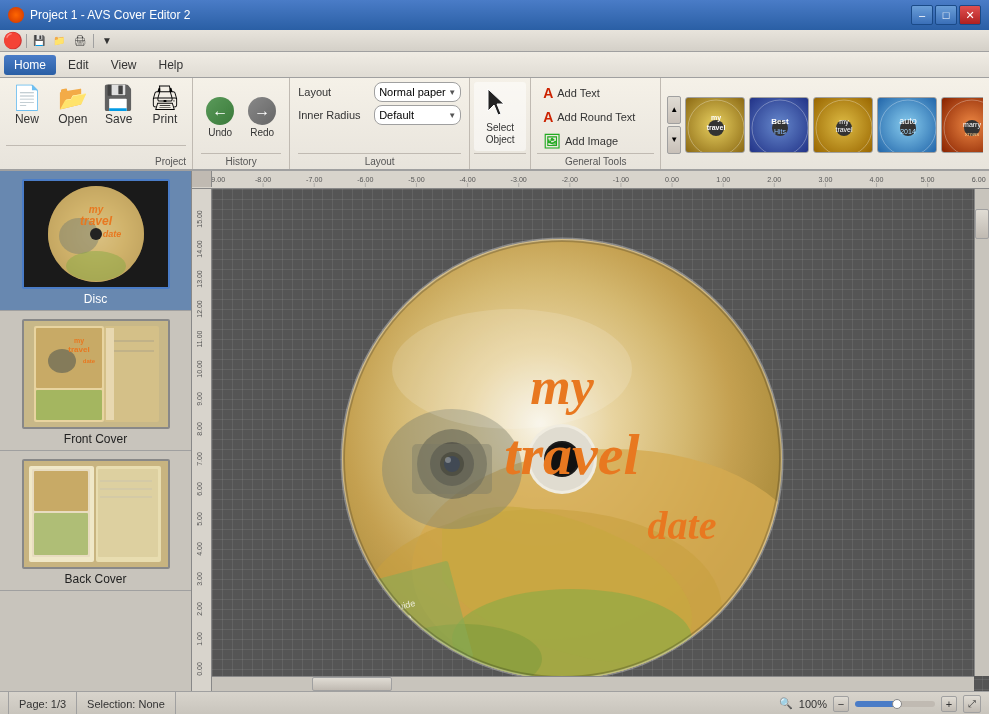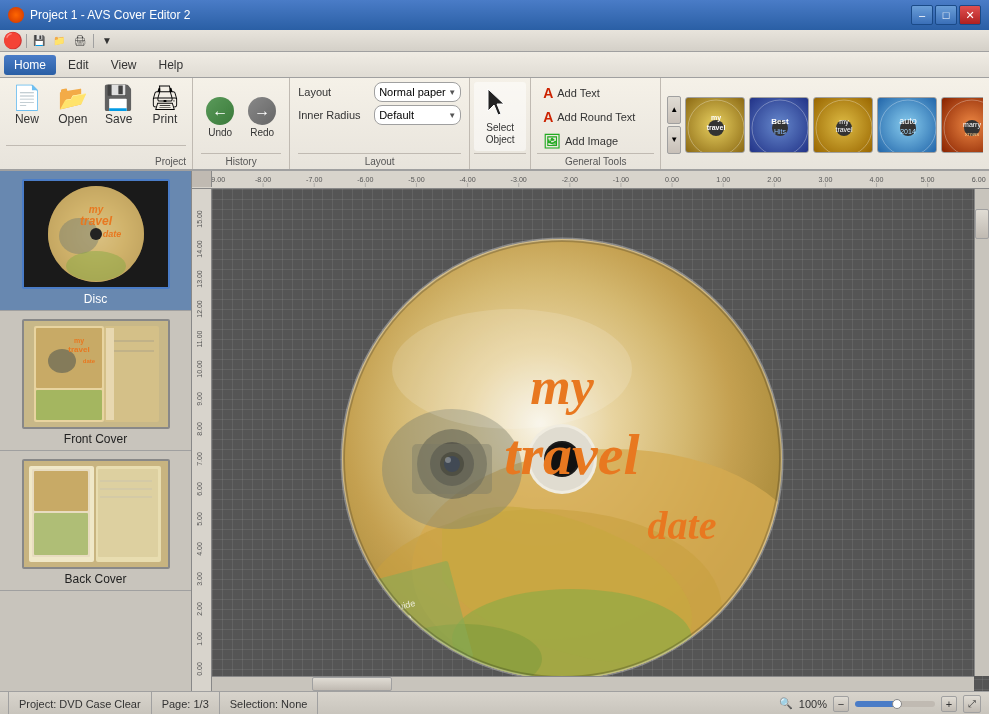--- a/index.html
+++ b/index.html
@@ -786,23 +786,20 @@
         <div style="position:absolute;bottom:0;left:0;right:15px;height:15px;background:#c8c4bc;border-top:1px solid #888;">
           <div style="height:100%;width:80px;background:linear-gradient(to bottom,#e0dcd4,#c0bab2);border:1px solid #a0a0a0;border-radius:2px;margin-left:100px;"></div>
         </div>
       </div>
     </div>
   </div>
 </div>
 
 <div class="status-bar">
   <div class="status-section">
-    <span>Project: DVD Case Clear</span>
-  </div>
-  <div class="status-section">
     <span>Page: 1/3</span>
   </div>
   <div class="status-section">
     <span>Selection: None</span>
   </div>
   <div class="status-zoom">
     <span>🔍</span>
     <span>100%</span>
     <div class="zoom-btn">−</div>
     <div class="zoom-slider">

